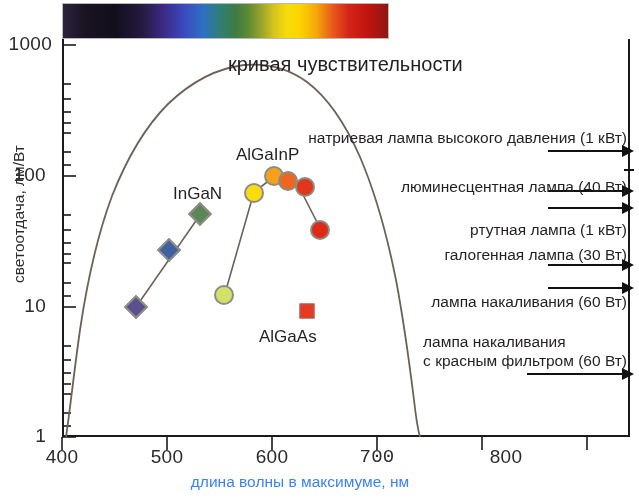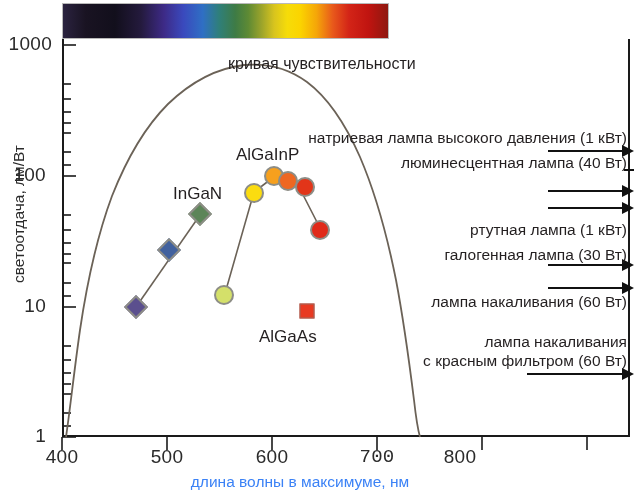--- a/index.html
+++ b/index.html
@@ -43,26 +43,26 @@
   
   .pt{position:absolute;transform:translate(-50%,-50%);}
   .circ{width:20px;height:20px;border-radius:50%;
         border:2px solid #8d8d86;box-sizing:border-box;}
   .diam{width:17px;height:17px;border:2px solid #8d8d86;box-sizing:border-box;
         transform:rotate(45deg);}
   .sq{width:15px;height:15px;border:1px solid #9a6a60;box-sizing:border-box;}
 
   
   .mlabel{position:absolute;font-size:17px;color:#231f20;white-space:nowrap;}
-  .curvelabel{position:absolute;font-size:16px;color:#231f20;
+  .curvelabel{position:absolute;font-size:20px;color:#231f20;
               text-align:center;line-height:20px;white-space:nowrap;}
 
   
   .lamp{position:absolute;right:12px;font-size:15.5px;color:#231f20;
-        white-space:nowrap;text-align:right;line-height:19px;}
+        white-space:nowrap;line-height:19px;}
 </style>
 </head>
 <body>
 
 <div id="root">
 
   <div class="spectrum"></div>
 
   <div class="plot"></div>
   <div class="plot-right"></div>
@@ -156,21 +156,21 @@
 
   <div class="ylab" style="left:0;top:33px;margin-left:6px;">1000</div>
   <div class="ylab" style="left:0;top:164px;">100</div>
   <div class="ylab" style="left:0;top:295px;">10</div>
   <div class="ylab" style="left:0;top:425px;">1</div>
 
   <div class="xlab" style="left:32px;">400</div>
   <div class="xlab" style="left:137px;">500</div>
   <div class="xlab" style="left:242px;">600</div>
   <div class="xlab" style="left:347px;font-family:Liberation Mono, monospace;">700</div>
-  <div class="xlab" style="left:430px;">800</div>
+  <div class="xlab" style="left:476px;">800</div>
 
   <div class="ytitle">светоотдача, лм/Вт</div>
   <div class="xtitle">длина волны в максимуме, нм</div>
 
   <div class="curvelabel" style="left:228px;top:54px;">
     <div>кривая чувствительности</div>
   </div>
 
   <div class="mlabel" style="left:173px;top:184px;">InGaN</div>
   <div class="mlabel" style="left:236px;top:145px;">AlGaInP</div>
@@ -203,21 +203,21 @@
   </div>
   <div class="pt" style="left:320px;top:230px;">
     <div class="circ" style="background:#e02a19;"></div>
   </div>
 
   <div class="pt" style="left:307px;top:311px;">
     <div class="sq" style="background:#e83a22;"></div>
   </div>
 
   <div class="lamp" style="top:128px;">натриевая лампа высокого давления (1 кВт)</div>
-  <div class="lamp" style="top:153px;margin-left:12px;">люминесцентная лампа (40 Вт)</div>
+  <div class="lamp" style="top:177px;margin-left:12px;">люминесцентная лампа (40 Вт)</div>
   <div class="lamp" style="top:220px;">ртутная лампа (1 кВт)</div>
   <div class="lamp" style="top:245px;">галогенная лампа (30 Вт)</div>
   <div class="lamp" style="top:268px;margin-top:24px;">лампа накаливания (60 Вт)</div>
   <div class="lamp" style="top:332px;">
     <div>лампа накаливания</div>
     <div>с красным фильтром (60 Вт)</div>
   </div>
 
 </div>
 

